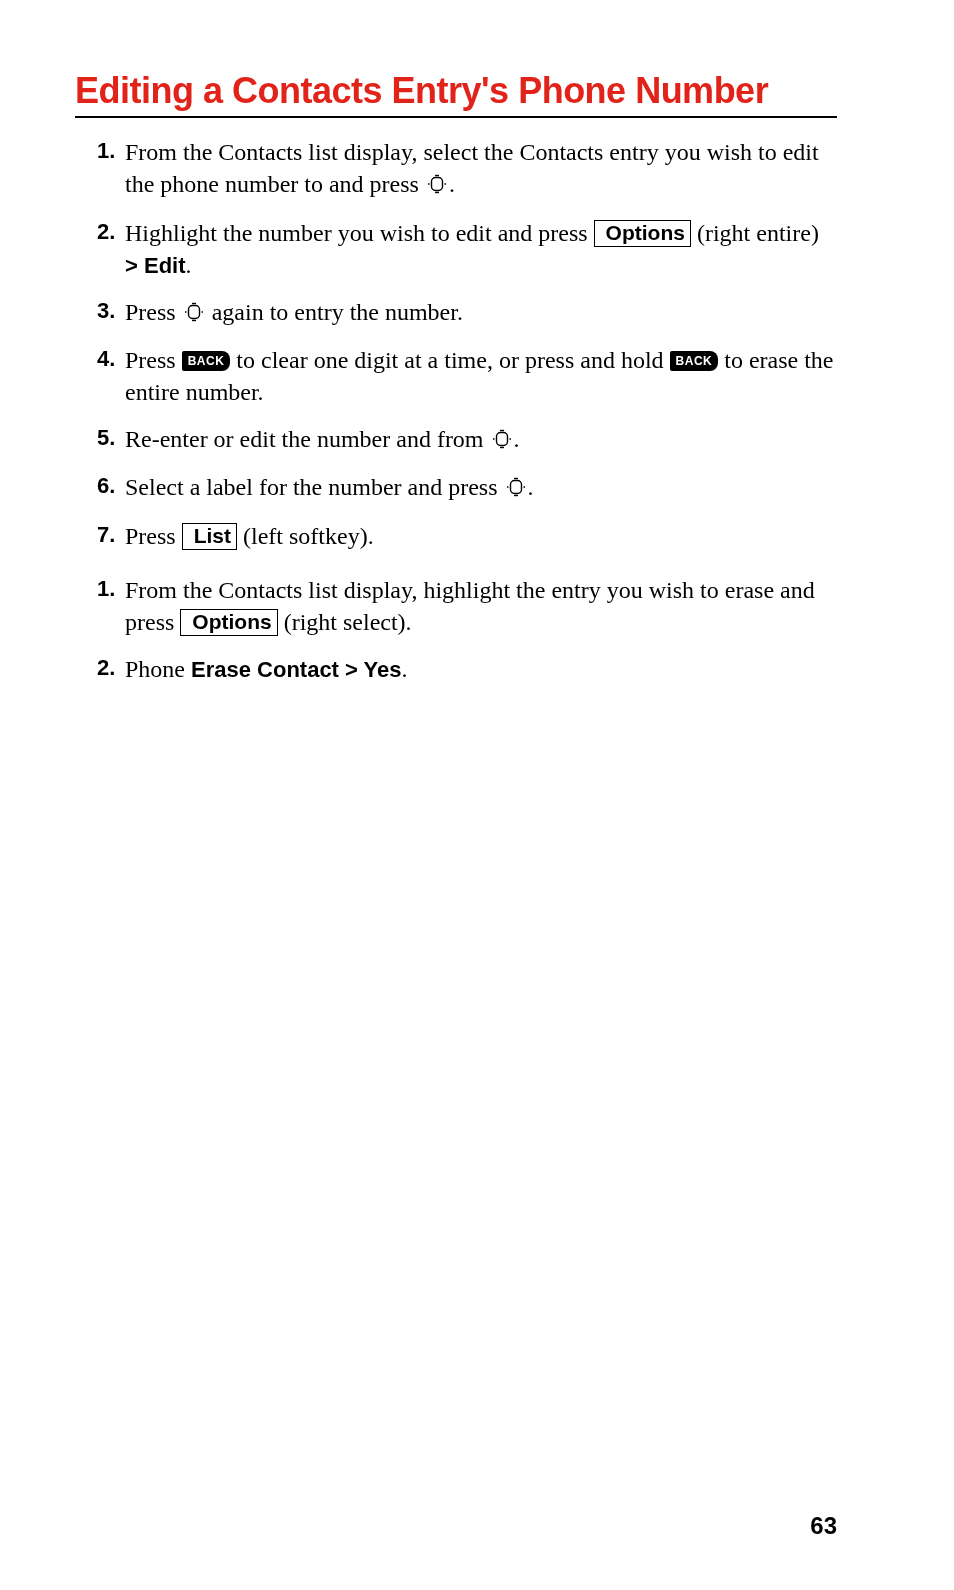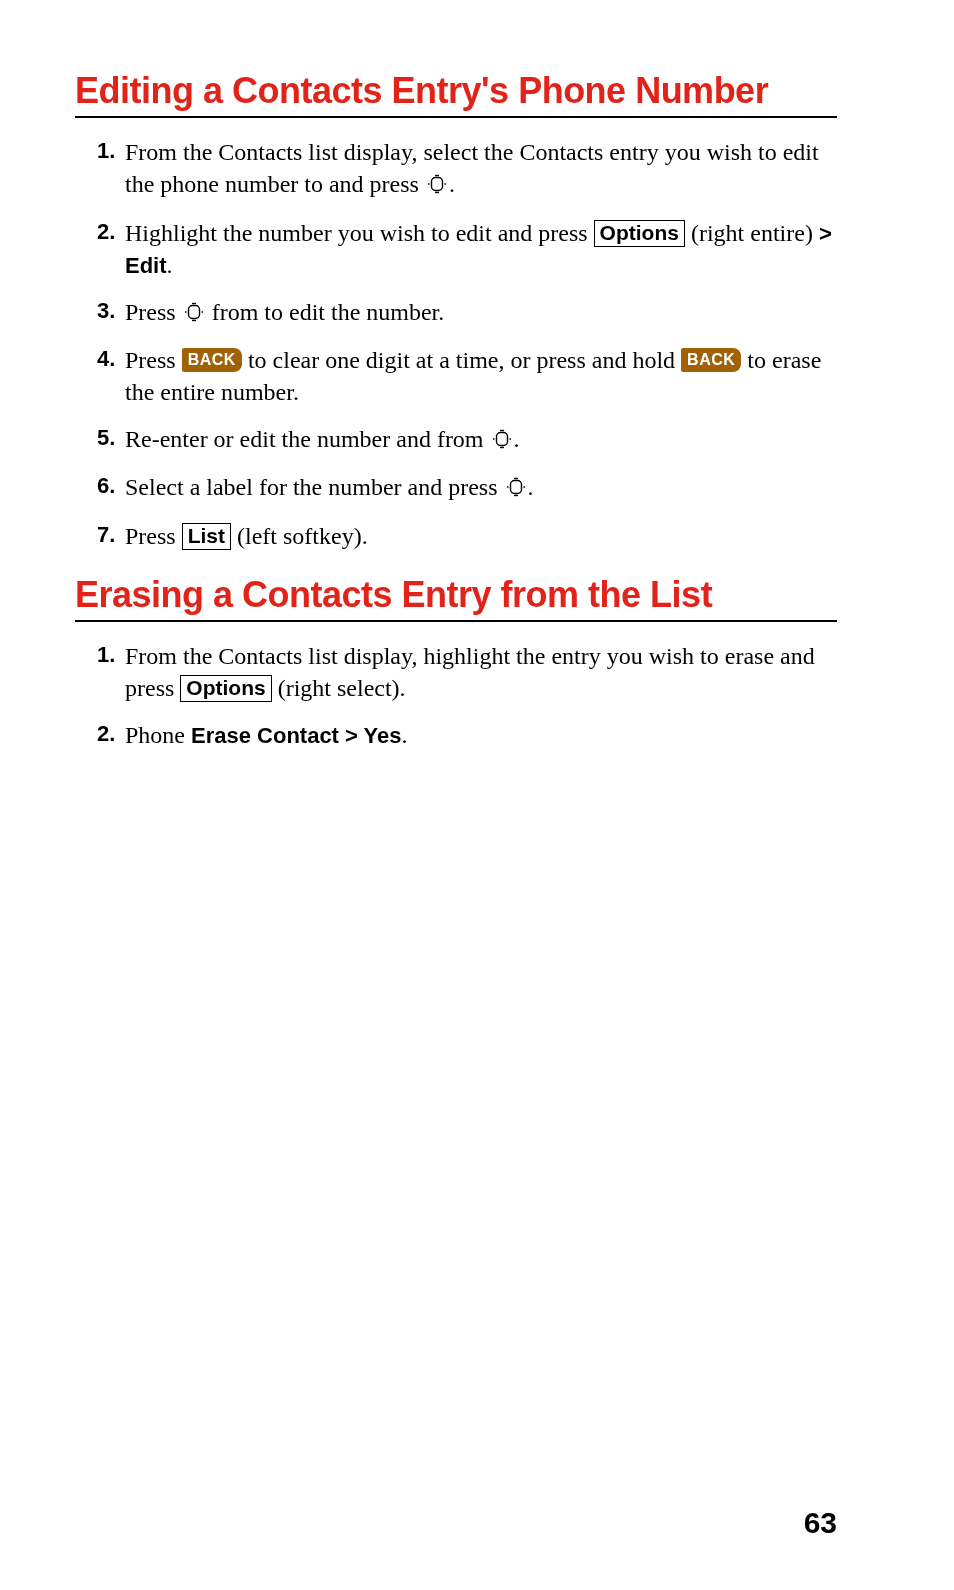--- a/index.html
+++ b/index.html
@@ -34,56 +34,56 @@
     left: -28px;
     top: 0;
     font-family: Arial, Helvetica, sans-serif;
     font-weight: 700;
     font-size: 22px;
   }
   .softkey {
     font-family: Arial, Helvetica, sans-serif;
     font-weight: 700;
     border: 1.5px solid #000;
-    padding: 0 5px 1px 5px;
+    padding: 0 5px 1px 11px;
     font-size: 21px;
     display: inline-block;
     line-height: 1.15;
     vertical-align: 1px;
   }
   .bold {
     font-family: Arial, Helvetica, sans-serif;
     font-weight: 700;
     font-size: 22px;
   }
   .back-key {
     display: inline-block;
-    background: #a16207;
+    background: #000000;
     color: #fff;
     font-family: Arial, Helvetica, sans-serif;
     font-weight: 700;
-    font-size: 16px;
+    font-size: 12px;
     letter-spacing: 0.5px;
     padding: 4px 6px 4px 6px;
     border-radius: 2px 8px 8px 2px;
     vertical-align: 3px;
     line-height: 1;
   }
   .nav-icon {
     display: inline-block;
     vertical-align: -2px;
     margin: 0 1px;
   }
   .pagenum {
     position: absolute;
     bottom: 50px;
     right: 75px;
     font-family: Arial, Helvetica, sans-serif;
     font-weight: 700;
-    font-size: 30px;
+    font-size: 24px;
   }
 </style>
 </head>
 <body>
 
 <div class="page">
 
   <h2 class="heading">Editing a Contacts Entry's Phone Number</h2>
 
   <ol class="steps">
@@ -102,21 +102,21 @@
       <span>Highlight the number you wish to edit and press </span><span class="softkey">Options</span><span> (right entire) </span><span class="bold">&gt; Edit</span><span>.</span>
     </li>
     <li>
       <span class="num">3.</span>
       <span>Press </span><span class="nav-icon"><svg width="22" height="20" viewBox="0 0 22 20">
             <rect x="5.5" y="3.5" width="11" height="13" rx="4" ry="4" fill="none" stroke="#000" stroke-width="1.4"></rect>
             <line x1="9" y1="1.5" x2="13" y2="1.5" stroke="#000" stroke-width="1.4"></line>
             <line x1="9" y1="18.5" x2="13" y2="18.5" stroke="#000" stroke-width="1.4"></line>
             <line x1="2" y1="10" x2="3.5" y2="10" stroke="#000" stroke-width="1.4"></line>
             <line x1="18.5" y1="10" x2="20" y2="10" stroke="#000" stroke-width="1.4"></line>
-          </svg></span><span> from to edit the number.</span>
+          </svg></span><span> again to entry the number.</span>
     </li>
     <li>
       <span class="num">4.</span>
       <span>Press </span><span class="back-key">BACK</span><span> to clear one digit at a time, or press and hold </span><span class="back-key">BACK</span><span> to erase the entire number.</span>
     </li>
     <li>
       <span class="num">5.</span>
       <span>Re-enter or edit the number and from </span><span class="nav-icon"><svg width="22" height="20" viewBox="0 0 22 20">
             <rect x="5.5" y="3.5" width="11" height="13" rx="4" ry="4" fill="none" stroke="#000" stroke-width="1.4"></rect>
             <line x1="9" y1="1.5" x2="13" y2="1.5" stroke="#000" stroke-width="1.4"></line>
@@ -134,21 +134,20 @@
             <line x1="2" y1="10" x2="3.5" y2="10" stroke="#000" stroke-width="1.4"></line>
             <line x1="18.5" y1="10" x2="20" y2="10" stroke="#000" stroke-width="1.4"></line>
           </svg></span><span>.</span>
     </li>
     <li>
       <span class="num">7.</span>
       <span>Press </span><span class="softkey">List</span><span> (left softkey).</span>
     </li>
   </ol>
 
-  <h2 class="heading">Erasing a Contacts Entry from the List</h2>
 
   <ol class="steps">
     <li>
       <span class="num">1.</span>
       <span>From the Contacts list display, highlight the entry you wish to erase and press </span><span class="softkey">Options</span><span> (right select).</span>
     </li>
     <li>
       <span class="num">2.</span>
       <span>Phone </span><span class="bold">Erase Contact &gt; Yes</span><span>.</span>
     </li>

